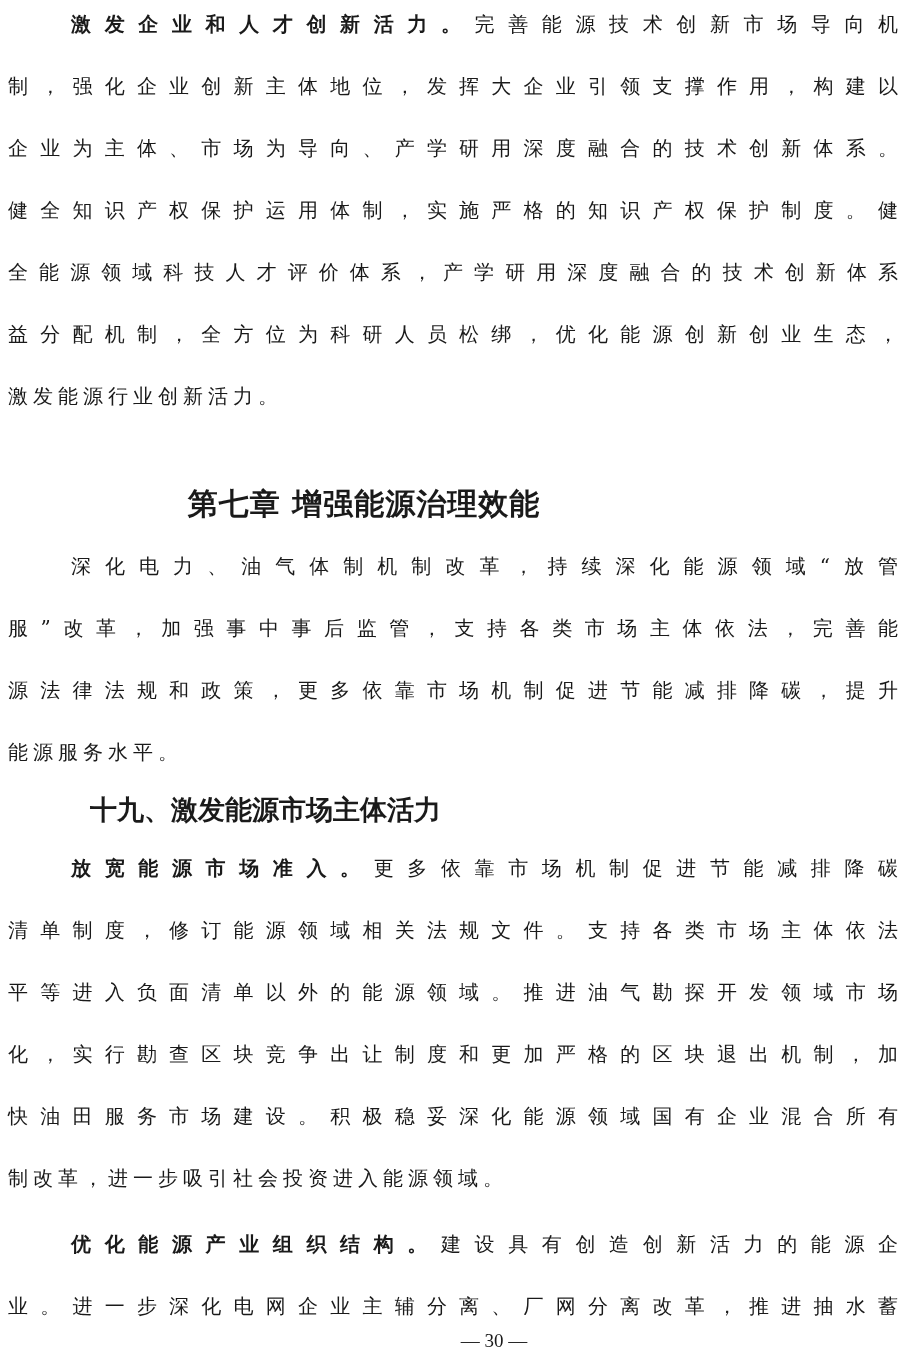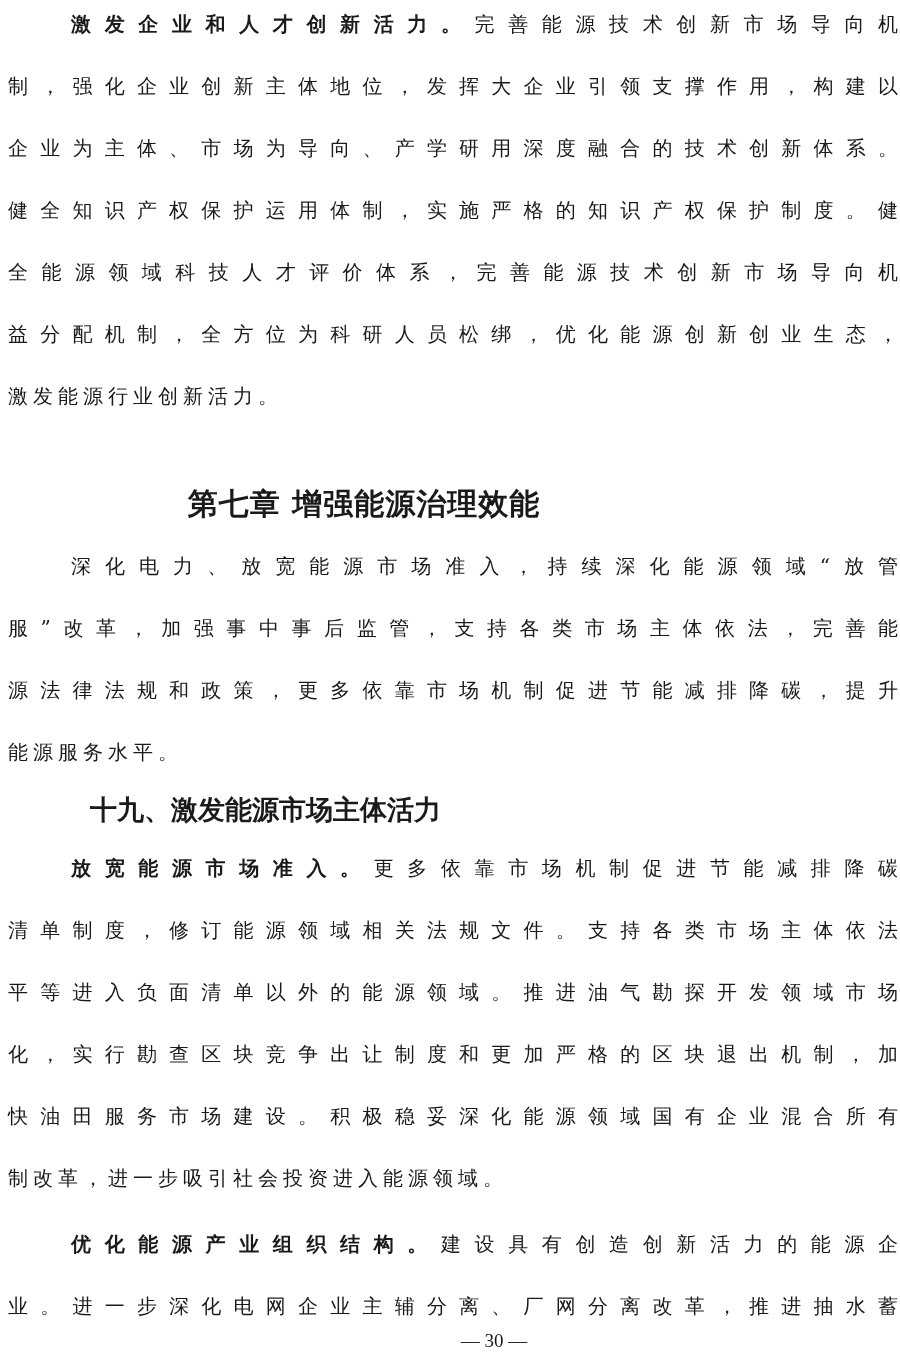--- a/index.html
+++ b/index.html
@@ -20,27 +20,27 @@
 </style>
 </head>
 <body>
 
 <div>
 
   <div class="line indent" style="top:4px"><span class="lead">激发企业和人才创新活力。</span><span>完善能源技术创新市场导向机</span></div>
   <div class="line" style="top:66px">制，强化企业创新主体地位，发挥大企业引领支撑作用，构建以</div>
   <div class="line" style="top:128px">企业为主体、市场为导向、产学研用深度融合的技术创新体系。</div>
   <div class="line" style="top:190px">健全知识产权保护运用体制，实施严格的知识产权保护制度。健</div>
-  <div class="line" style="top:252px">全能源领域科技人才评价体系，完善能源技术创新市场导向机</div>
+  <div class="line" style="top:252px">全能源领域科技人才评价体系，产学研用深度融合的技术创新体系</div>
   <div class="line" style="top:314px">益分配机制，全方位为科研人员松绑，优化能源创新创业生态，</div>
   <div class="line last" style="top:376px">激发能源行业创新活力。</div>
 
   <div class="heading-ch" style="top:484px">第七章  增强能源治理效能</div>
 
-  <div class="line indent" style="top:546px">深化电力、放宽能源市场准入，持续深化能源领域“放管</div>
+  <div class="line indent" style="top:546px">深化电力、油气体制机制改革，持续深化能源领域“放管</div>
   <div class="line" style="top:608px">服”改革，加强事中事后监管，支持各类市场主体依法，完善能</div>
   <div class="line" style="top:670px">源法律法规和政策，更多依靠市场机制促进节能减排降碳，提升</div>
   <div class="line last" style="top:732px">能源服务水平。</div>
 
   <div class="heading-sec" style="top:790px">十九、激发能源市场主体活力</div>
 
   <div class="line indent" style="top:848px"><span class="lead">放宽能源市场准入。</span><span>更多依靠市场机制促进节能减排降碳</span></div>
   <div class="line" style="top:910px">清单制度，修订能源领域相关法规文件。支持各类市场主体依法</div>
   <div class="line" style="top:972px">平等进入负面清单以外的能源领域。推进油气勘探开发领域市场</div>
   <div class="line" style="top:1034px">化，实行勘查区块竞争出让制度和更加严格的区块退出机制，加</div>

